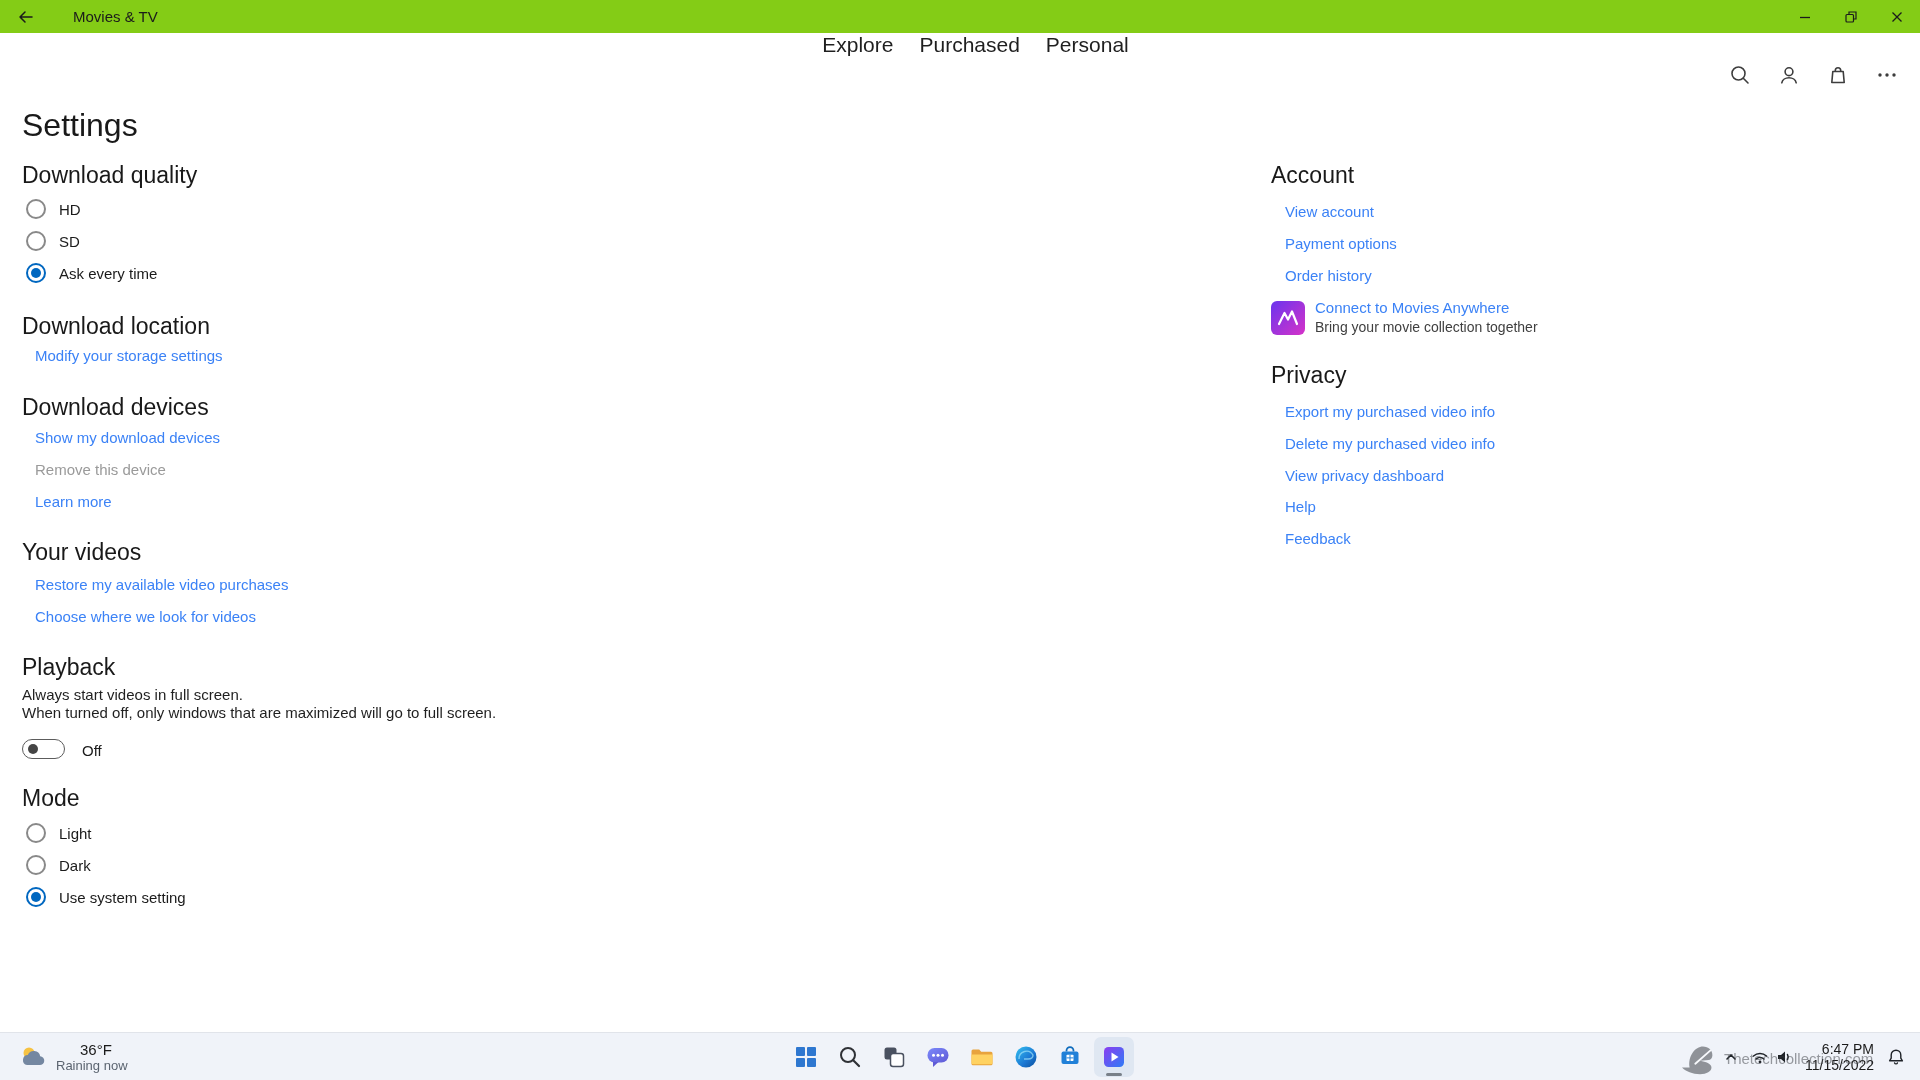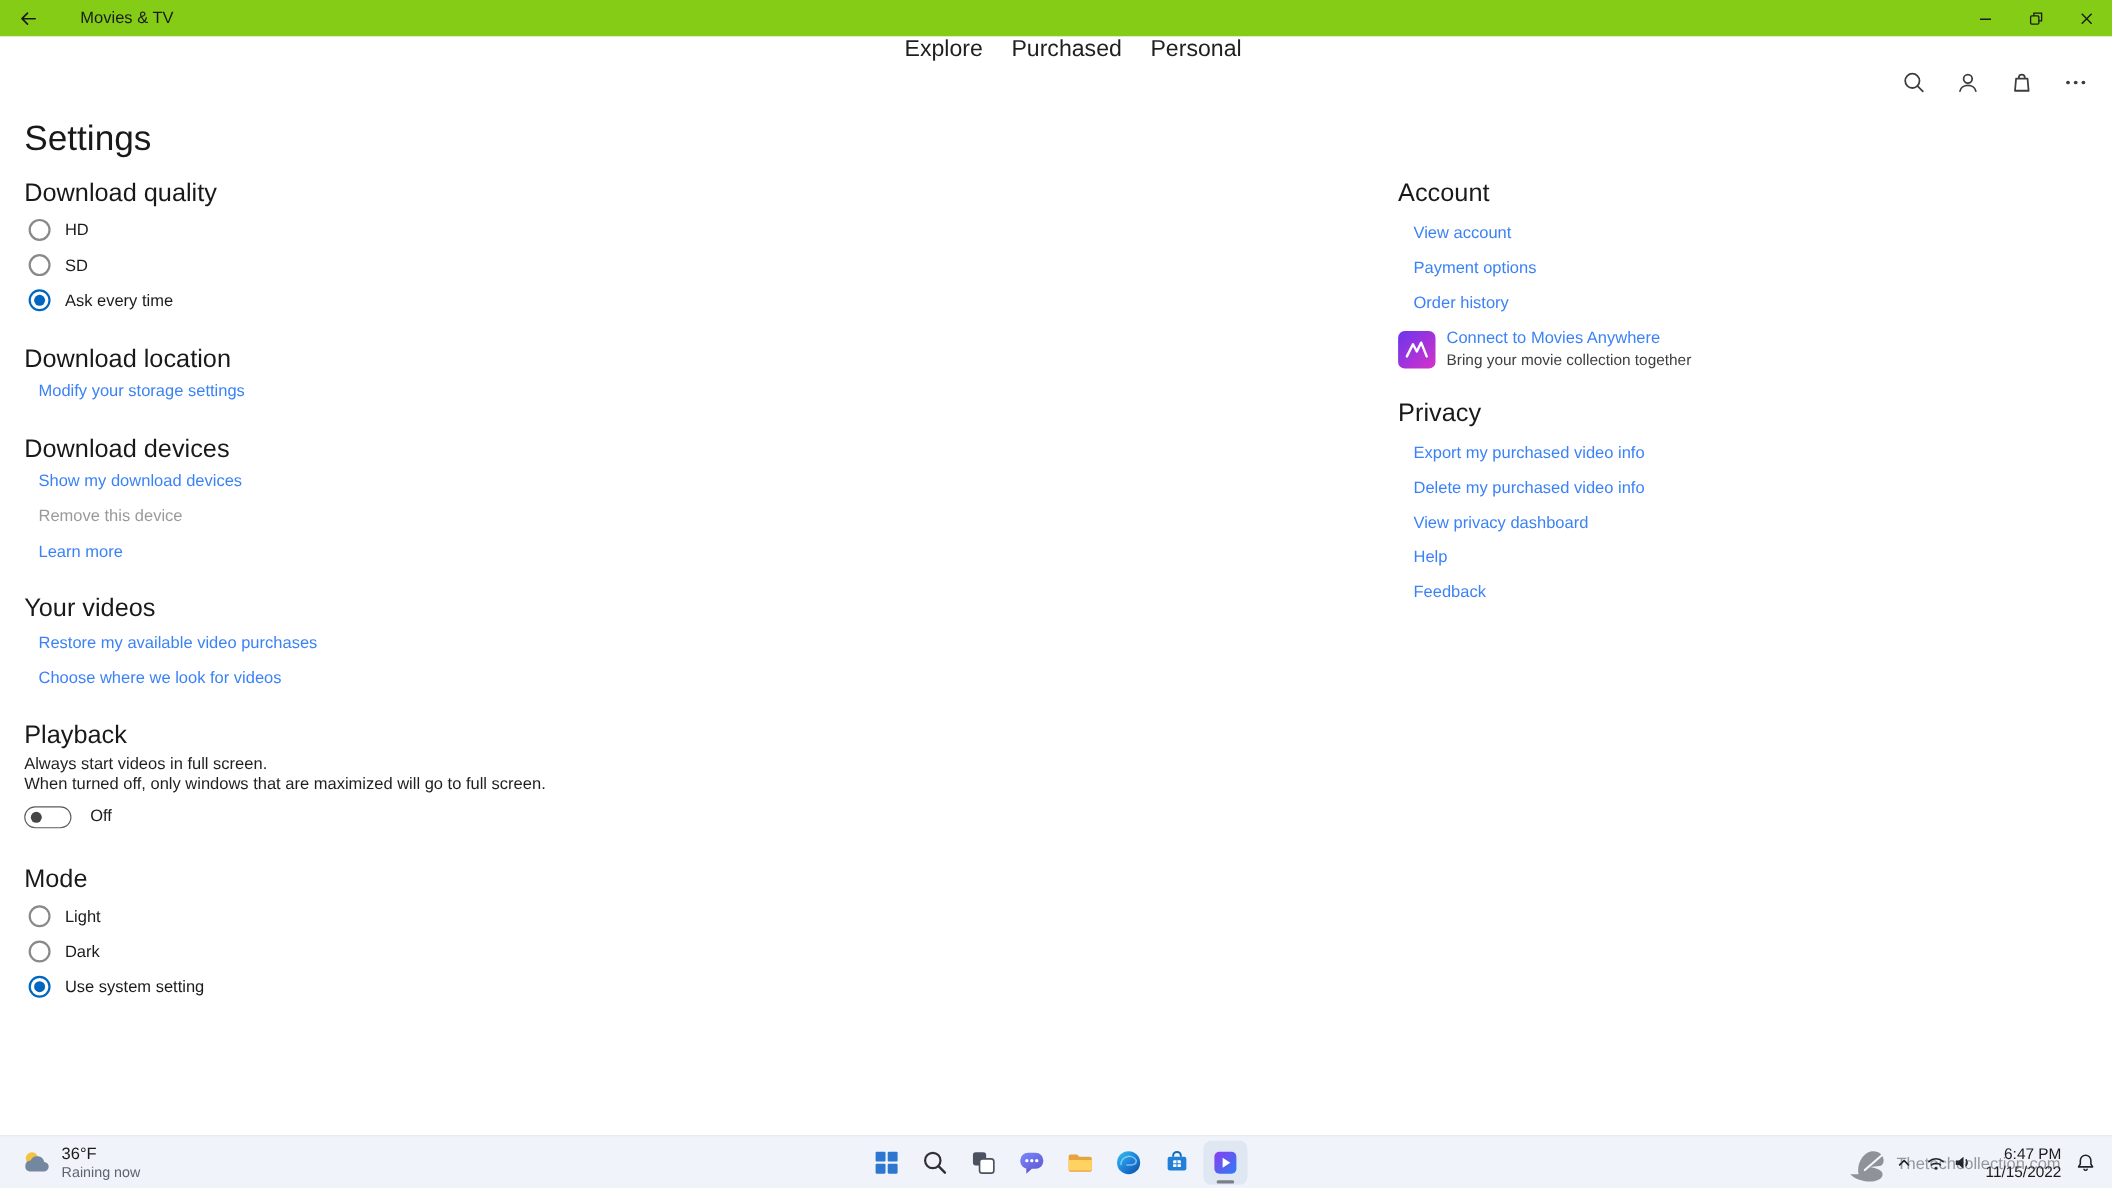--- a/index.html
+++ b/index.html
@@ -29,35 +29,35 @@
   .radio-row{display:flex;align-items:center;gap:13px;height:32px;padding-left:4px;cursor:pointer;}
   .radio{width:20px;height:20px;border-radius:50%;border:2px solid #898989;background:#fff;flex:none;position:relative;}
   .radio.selected{border-color:#0067c0;}
   .radio.selected::after{content:"";position:absolute;inset:3px;border-radius:50%;background:#0067c0;}
   .radio-label{font-size:15px;}
 
   .link{color:#3b82f6;font-size:15px;line-height:18px;text-decoration:none;display:inline-block;cursor:pointer;}
   .disabled-text{color:#9a9a9a;font-size:15px;line-height:18px;}
   .desc{font-size:15px;line-height:18px;color:#1f1f1f;}
 
-  .toggle-row{display:flex;align-items:flex-start;height:26px;}
+  .toggle-row{display:flex;align-items:flex-end;height:26px;}
   .toggle{width:43px;height:20px;border:1px solid #5c5c5c;border-radius:10px;position:relative;background:#fff;cursor:pointer;flex:none;}
   .knob{position:absolute;left:5px;top:4px;width:10px;height:10px;border-radius:50%;background:#454545;}
   .toggle-label{margin-left:17px;font-size:15px;}
 
   .right-col{position:absolute;left:1271px;top:69px;width:620px;}
   .ma-row{display:flex;gap:10px;align-items:flex-start;cursor:pointer;}
   .ma-icon{width:34px;height:34px;border-radius:6px;flex:none;display:flex;align-items:center;justify-content:center;background:linear-gradient(135deg,#6a35ee,#d632c8);}
   .ma-text{display:flex;flex-direction:column;margin-top:-2px;}
   .ma-sub{font-size:14px;color:#3f3f3f;margin-top:2px;}
 
   
   .taskbar{position:absolute;left:0;bottom:0;width:1920px;height:48px;background:#f0f3f9;border-top:1px solid rgba(0,0,0,0.06);}
   .weather{position:absolute;left:8px;top:0;height:48px;display:flex;align-items:center;gap:8px;background:none;border:none;padding:0 10px;cursor:pointer;text-align:left;}
-  .wx-temp{font-size:15px;color:#1b1b1b;}
+  .wx-temp{font-size:15px;color:#1b1b1b;margin-left:24px;}
   .wx-cond{font-size:13px;color:#5b6470;}
   .tb-apps{position:absolute;left:50%;top:4px;transform:translateX(-50%);display:flex;gap:4px;}
   .app-btn{width:40px;height:40px;border:none;background:none;border-radius:7px;display:flex;align-items:center;justify-content:center;position:relative;cursor:pointer;}
   .app-btn.active{background:#dfe7f2;}
   .app-btn.active::after{content:"";position:absolute;bottom:1px;left:50%;transform:translateX(-50%);width:16px;height:3px;border-radius:2px;background:#798089;}
   .tray{position:absolute;right:0;top:0;height:48px;display:flex;align-items:center;gap:12px;padding-right:14px;}
   .tray-btn{background:none;border:none;display:flex;align-items:center;justify-content:center;cursor:pointer;}
   .tray-group{display:flex;gap:6px;align-items:center;}
   .clock{display:flex;flex-direction:column;align-items:flex-end;font-size:14px;line-height:16px;color:#1b1b1b;background:none;border:none;cursor:pointer;}
 

